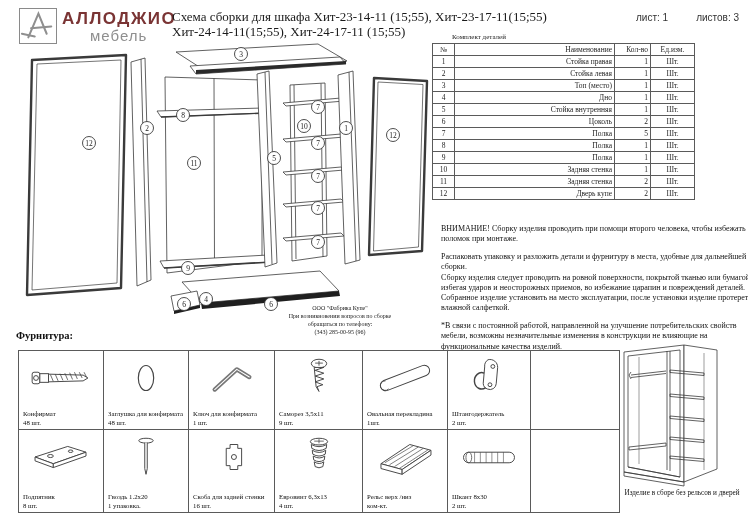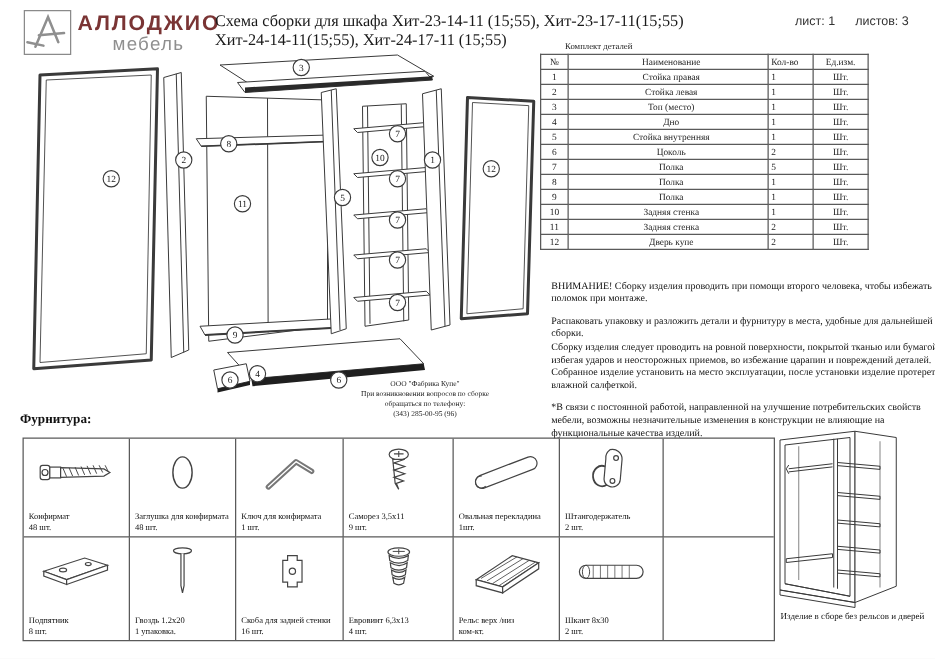--- a/index.html
+++ b/index.html
@@ -5,34 +5,34 @@
   * { margin:0; padding:0; box-sizing:border-box; }
   body { background:#e8e8e8; font-family:"Liberation Serif", serif; }
   .page { position:relative; width:748px; height:527px; background:#ffffff; overflow:hidden; color:#1d1d1d; }
 
   
   .logo-box { position:absolute; left:19px; top:8px; width:38px; height:36px; border:1.5px solid #8a8a8a; }
   .brand { position:absolute; left:62px; top:10px; font-family:"Liberation Sans", sans-serif; line-height:1.05; }
   .brand-line1 { font-size:17px; font-weight:bold; letter-spacing:1.5px; color:#7a3434; }
   .brand-line2 { font-size:15px; color:#8f8f8f; letter-spacing:1px; padding-left:28px; }
   .doc-title { position:absolute; left:172px; top:9px; width:400px; font-size:13px; line-height:15px; color:#1a1a1a; }
-  .sheet-info { position:absolute; left:636px; top:12px; width:108px; font-family:"Liberation Sans", sans-serif; font-size:10px; color:#333; display:flex; gap:16px; }
+  .sheet-info { position:absolute; left:636px; top:12px; width:108px; font-family:"Liberation Sans", sans-serif; font-size:10px; color:#333; display:flex; gap:28px; }
 
   
   .diagram-svg { position:absolute; left:0; top:0; width:748px; height:340px; }
   .contact-block { position:absolute; left:270px; top:304px; width:140px; text-align:center; font-size:6px; line-height:1.35; color:#222; }
 
   
   .parts-title { position:absolute; left:432px; top:33px; font-size:7px; color:#222;padding-left:20px; }
   .parts-table-wrap { position:absolute; left:432px; top:43px; }
   table.parts { border-collapse:collapse; }
   table.parts th, table.parts td { border:1px solid #5a5a5a; font-size:7.5px; font-weight:normal; height:12px; padding:0 2px; color:#1d1d1d; }
   table.parts .c0 { width:22px; text-align:center; }
-  table.parts .c1 { width:160px; text-align:center; padding-left:7px;margin-top:36px; }
-  table.parts .c2 { width:36px; text-align:left; }
+  table.parts .c1 { width:160px; text-align:right; padding-left:7px;margin-top:36px; }
+  table.parts .c2 { width:36px; text-align:right; }
   table.parts .c3 { width:44px; text-align:center; }
 
   
   .notes { position:absolute; left:441px; top:224px; width:314px; font-size:8px; line-height:1.27; color:#111; }
   .notes .para { margin-bottom:8px; }
   .notes .para.tight { margin-bottom:0; }
 
   
   .hw-title { position:absolute; left:16px; top:330px; font-size:10.5px; color:#111;font-weight:bold; }
   .hw-grid { position:absolute; left:18px; top:350px; display:grid; grid-template-columns:85px 85px 86px 88px 85px 83px 88px; grid-template-rows:79px 82px; border:1px solid #5a5a5a; }

